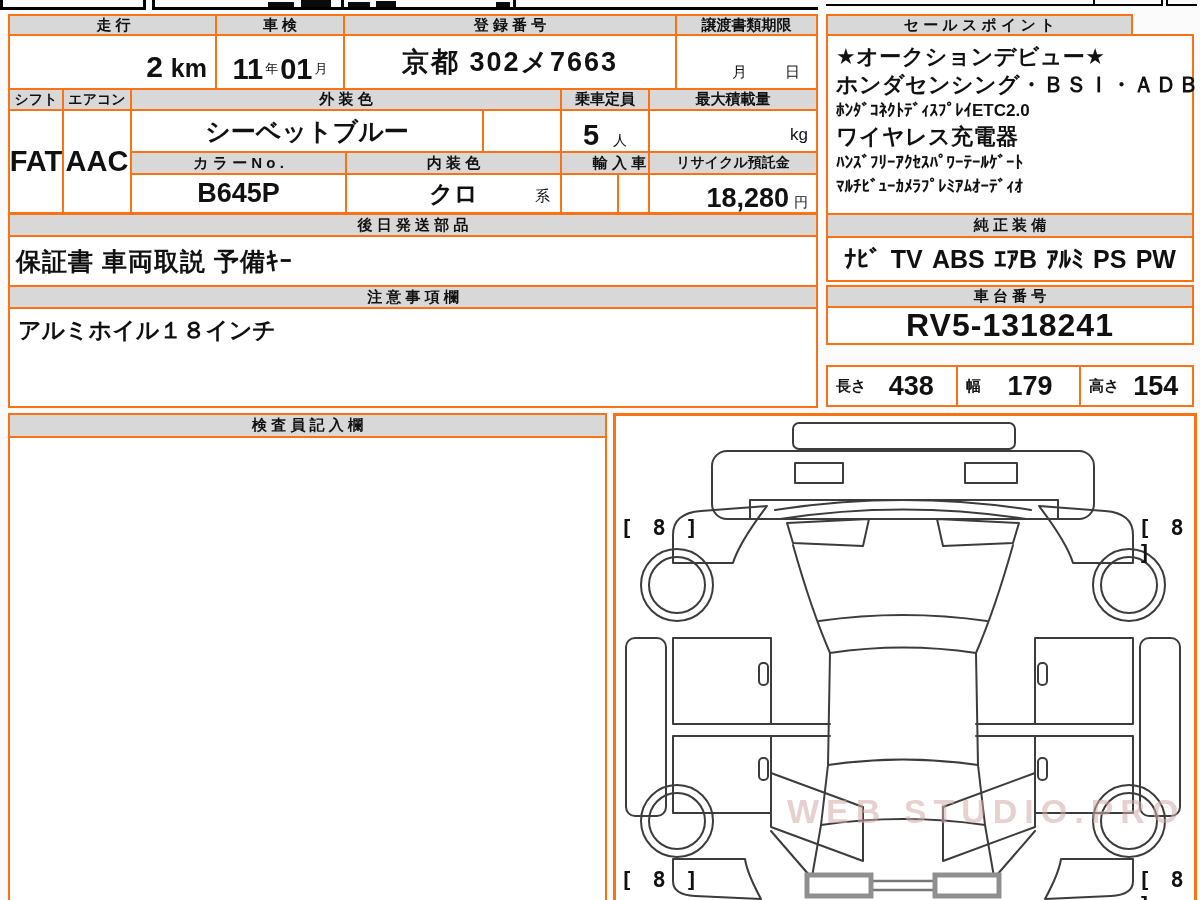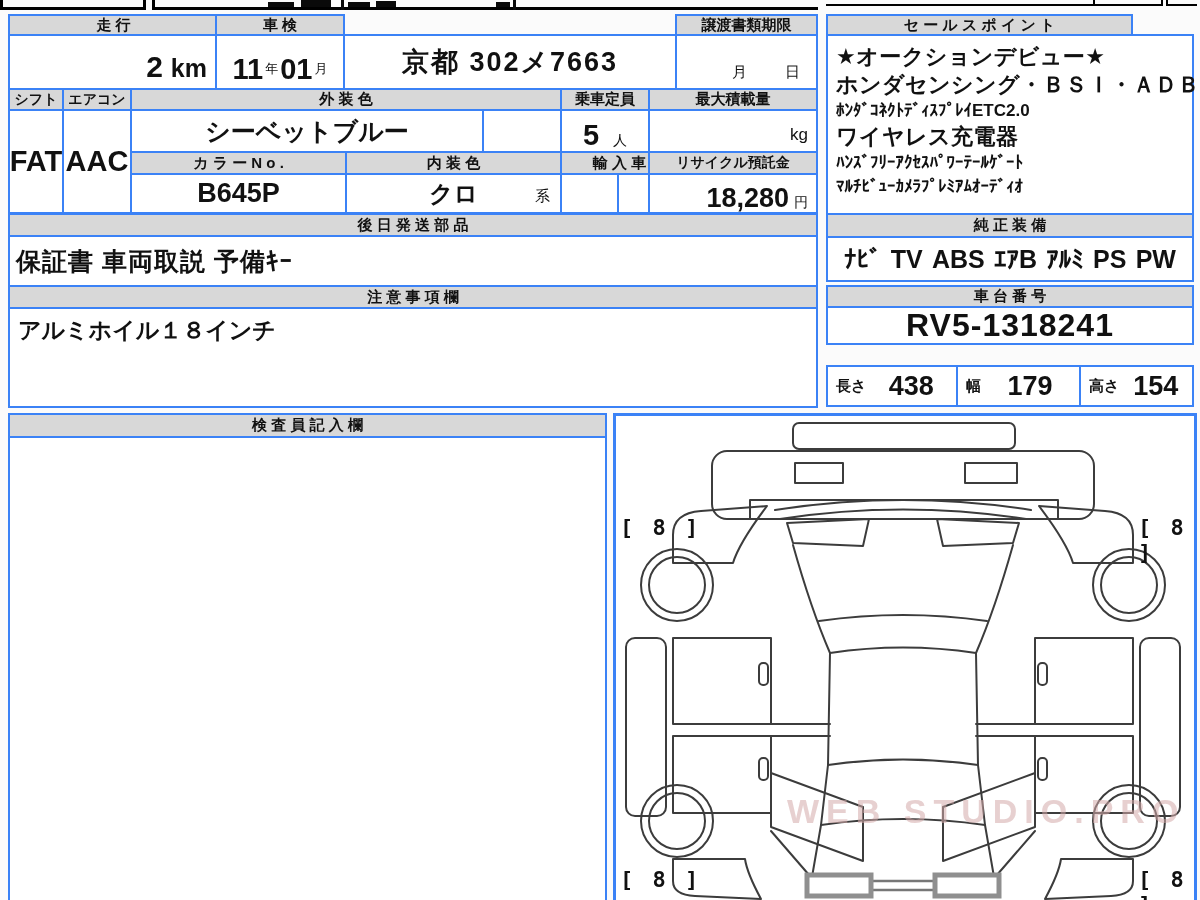--- a/index.html
+++ b/index.html
@@ -2,21 +2,21 @@
 <html><head>
 <meta charset="utf-8">
 <style>
   html,body{margin:0;padding:0;}
   body{
     width:1200px;height:900px;
     font-family:"Liberation Sans","DejaVu Sans",sans-serif;
     color:#111;background:#fff;
   }
   .sheet{position:relative;width:1200px;height:900px;background:#fbfbfb;overflow:hidden;}
-  .cell{position:absolute;box-sizing:border-box;border:2px solid #3b82f6;background:#fff;}
+  .cell{position:absolute;box-sizing:border-box;border:2px solid #f97316;background:#fff;}
   .hdr{background:#d8d8d8;display:flex;align-items:center;justify-content:center;
        font-weight:bold;font-size:15px;white-space:nowrap;overflow:hidden;}
   .val{display:flex;align-items:center;}
   .b{font-weight:bold;}
   .frag{position:absolute;background:#0a0a0a;}
   
   .sp-body{flex-direction:column;align-items:flex-start;justify-content:flex-start;padding:7px 8px 0 8px;}
   .sp-line{font-weight:bold;font-size:22px;line-height:28px;letter-spacing:0.5px;white-space:nowrap;}
   .sp-line.compact{font-size:17px;line-height:24px;letter-spacing:0;}
   
@@ -50,20 +50,21 @@
     <div class="frag" style="left:348px;top:2px;width:22px;height:5px;"></div>
     <div class="frag" style="left:376px;top:1px;width:20px;height:6px;"></div>
     <div class="frag" style="left:496px;top:2px;width:14px;height:5px;"></div>
     <div style="position:absolute;left:826px;top:0;width:268px;height:6px;border-bottom:2px solid #000;box-sizing:border-box;"></div>
     <div style="position:absolute;left:1093px;top:0;width:70px;height:6px;border:2px solid #000;border-top:none;box-sizing:border-box;"></div>
     <div style="position:absolute;left:1166px;top:0;width:31px;height:6px;border-left:2px solid #000;border-bottom:2px solid #000;box-sizing:border-box;"></div>
   </div>
 
   <div class="cell hdr" style="left:8px;top:14px;width:211px;height:22px;">走 行</div>
   <div class="cell hdr" style="left:215px;top:14px;width:130px;height:22px;">車 検</div>
+  <div class="cell hdr" style="left:343px;top:14px;width:334px;height:22px;">登 録 番 号</div>
   <div class="cell hdr" style="left:675px;top:14px;width:143px;height:22px;">譲渡書類期限</div>
 
   <div class="cell val" style="left:8px;top:34px;width:211px;height:56px;justify-content:flex-end;padding-right:10px;align-items:baseline;padding-top:14px;">
     <span class="b" style="font-size:30px;">2</span>
     <span class="b" style="font-size:25px;margin-left:8px;">km</span>
   </div>
   <div class="cell val" style="left:215px;top:34px;width:130px;height:56px;justify-content:center;align-items:center;padding-top:14px;">
     <span class="b" style="font-size:29px;">11</span>
     <span style="font-size:13px;margin:0 2px;">年</span>
     <span class="b" style="font-size:29px;">01</span>

